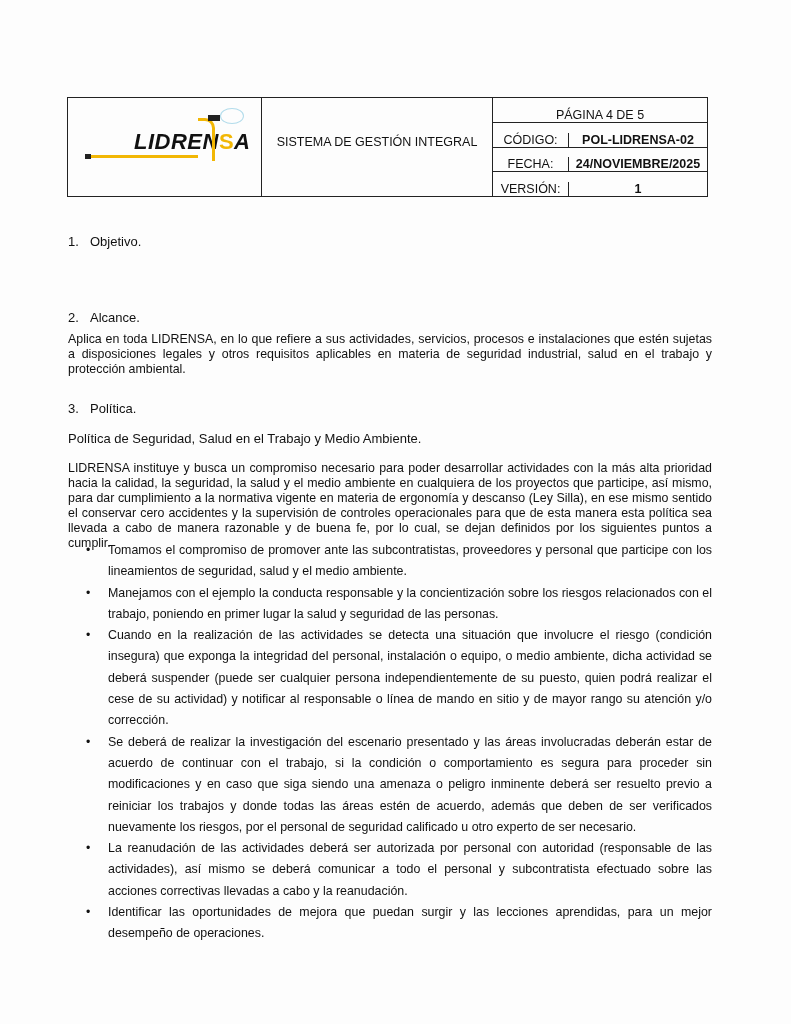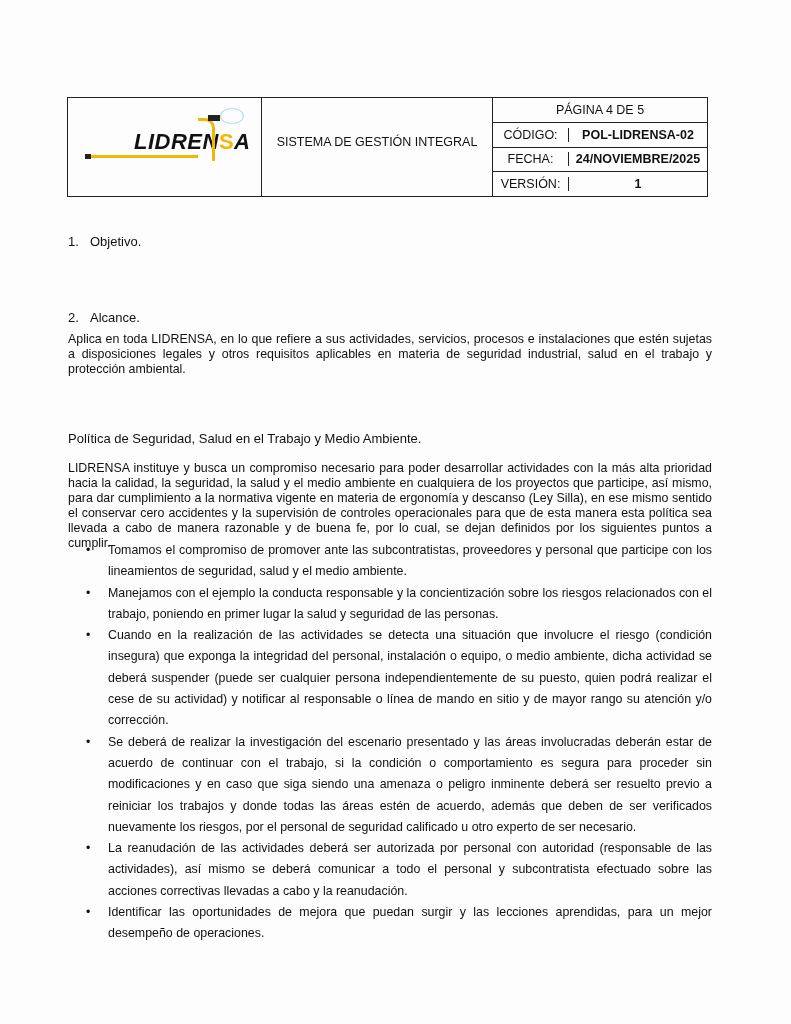--- a/index.html
+++ b/index.html
@@ -8,21 +8,21 @@
   .page { position:absolute; left:0; top:0; width:791px; height:1024px; background:#fdfdfd; }
 
   
   .hdr { position:absolute; left:67px; top:97px; width:641px; height:100px;
          border:1.5px solid #222; box-sizing:border-box; display:flex; }
   .hdr-logo { width:193px; border-right:1.5px solid #222; position:relative; }
   .hdr-mid { width:230px; border-right:1.5px solid #222; display:flex; flex-direction:column;
              justify-content:center; align-items:center; text-align:center; font-size:12.5px; line-height:15px;gap:36px; }
   .hdr-mid .t1 { margin-bottom:10px; }
   .hdr-right { flex:1; display:flex; flex-direction:column; font-size:12.5px; }
-  .hdr-row { flex:1; display:flex; border-bottom:1.5px solid #222; align-items:center; }
+  .hdr-row { flex:1; display:flex; border-bottom:1.5px solid #222; align-items:flex-end; }
   .hdr-row:last-child { border-bottom:none; }
   .hdr-row .full { flex:1; display:flex; align-items:center; justify-content:center; }
   .hdr-row .lab { width:75px; border-right:1.5px solid #222; display:flex; align-items:center; justify-content:center; }
   .hdr-row .val { flex:1; display:flex; align-items:center; justify-content:center; font-weight:bold; }
 
   
   .logo-text { position:absolute; left:22px; top:31px; font-family:"Liberation Sans", sans-serif;
                font-weight:bold; font-style:italic; font-size:22px; letter-spacing:0.5px; color:#111;margin-left:44px; }
   .logo-line { position:absolute; left:22px; top:57px; width:108px; height:3px; background:#f2b705; }
   .logo-hose { position:absolute; left:130px; top:20px; width:14px; height:40px;
@@ -82,20 +82,23 @@
 
   <div class="sec h" style="top:234px;">
     <span class="num">1.</span><span>Objetivo.</span>
   </div>
 
   <div class="sec h" style="top:310px;">
     <span class="num">2.</span><span>Alcance.</span>
   </div>
   <div class="sec p" style="top:332px;">Aplica en toda LIDRENSA, en lo que refiere a sus actividades, servicios, procesos e instalaciones que estén sujetas a disposiciones legales y otros requisitos aplicables en materia de seguridad industrial, salud en el trabajo y protección ambiental.</div>
 
+  <div class="sec h" style="top:401px;">
+    <span class="num">3.</span><span>Política.</span>
+  </div>
   <div class="sec h" style="top:431px;">Política de Seguridad, Salud en el Trabajo y Medio Ambiente.</div>
   <div class="sec p" style="top:461px;">LIDRENSA instituye y busca un compromiso necesario para poder desarrollar actividades con la más alta prioridad hacia la calidad, la seguridad, la salud y el medio ambiente en cualquiera de los proyectos que participe, así mismo, para dar cumplimiento a la normativa vigente en materia de ergonomía y descanso (Ley Silla), en ese mismo sentido el conservar cero accidentes y la supervisión de controles operacionales para que de esta manera esta política sea llevada a cabo de manera razonable y de buena fe, por lo cual, se dejan definidos por los siguientes puntos a cumplir.</div>
 
   <ul class="ul" style="top:540px;">
     <li><span class="bullet">•</span><span>Tomamos el compromiso de promover ante las subcontratistas, proveedores y personal que participe con los lineamientos de seguridad, salud y el medio ambiente.</span></li>
     <li><span class="bullet">•</span><span>Manejamos con el ejemplo la conducta responsable y la concientización sobre los riesgos relacionados con el trabajo, poniendo en primer lugar la salud y seguridad de las personas.</span></li>
     <li><span class="bullet">•</span><span>Cuando en la realización de las actividades se detecta una situación que involucre el riesgo (condición insegura) que exponga la integridad del personal, instalación o equipo, o medio ambiente, dicha actividad se deberá suspender (puede ser cualquier persona independientemente de su puesto, quien podrá realizar el cese de su actividad) y notificar al responsable o línea de mando en sitio y de mayor rango su atención y/o corrección.</span></li>
     <li><span class="bullet">•</span><span>Se deberá de realizar la investigación del escenario presentado y las áreas involucradas deberán estar de acuerdo de continuar con el trabajo, si la condición o comportamiento es segura para proceder sin modificaciones y en caso que siga siendo una amenaza o peligro inminente deberá ser resuelto previo a reiniciar los trabajos y donde todas las áreas estén de acuerdo, además que deben de ser verificados nuevamente los riesgos, por el personal de seguridad calificado u otro experto de ser necesario.</span></li>
     <li><span class="bullet">•</span><span>La reanudación de las actividades deberá ser autorizada por personal con autoridad (responsable de las actividades), así mismo se deberá comunicar a todo el personal y subcontratista efectuado sobre las acciones correctivas llevadas a cabo y la reanudación.</span></li>
     <li><span class="bullet">•</span><span>Identificar las oportunidades de mejora que puedan surgir y las lecciones aprendidas, para un mejor desempeño de operaciones.</span></li>

